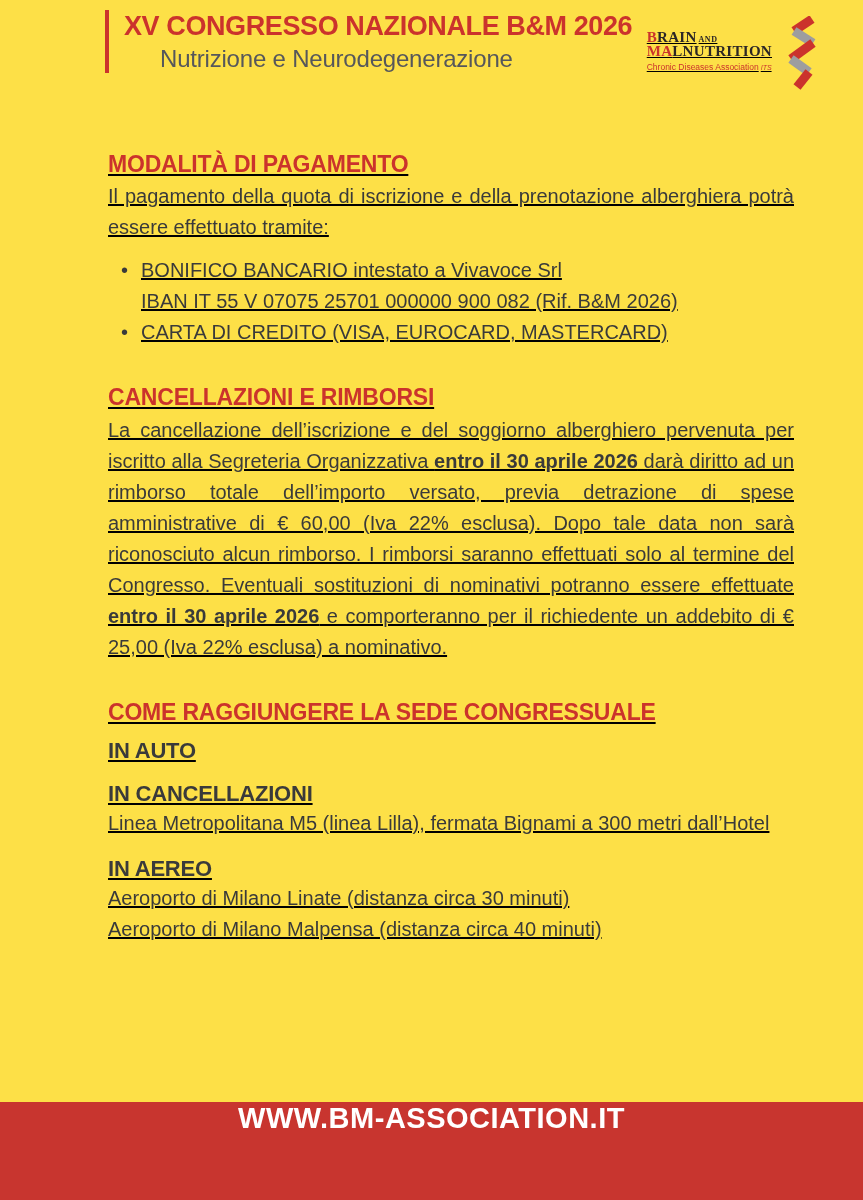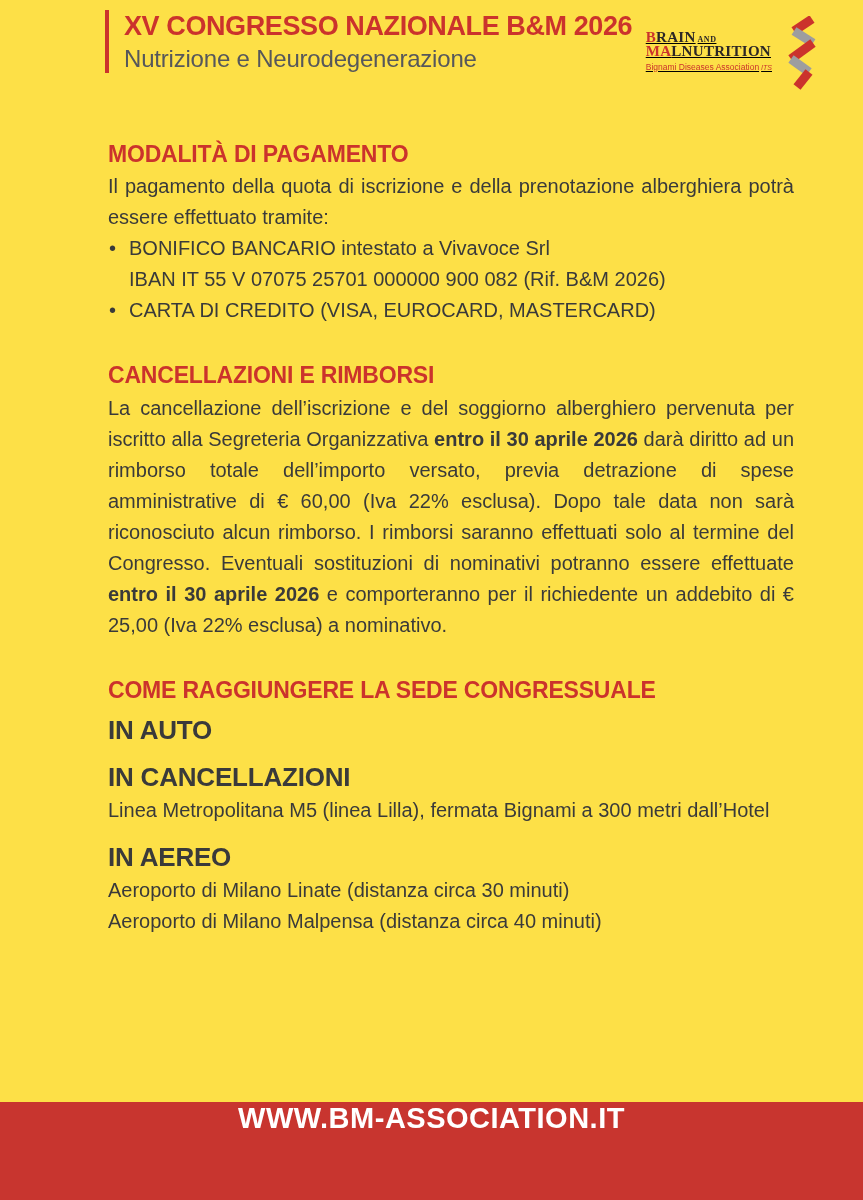--- a/index.html
+++ b/index.html
@@ -25,56 +25,56 @@
     display: flex; align-items: flex-start;
   }
   .hdr-rule { width: 4px; height: 63px; background: var(--red); margin-right: 15px; flex: 0 0 auto; }
   .hdr-titles { padding-top: 2px; }
   .title {
     color: var(--red); font-weight: bold; font-size: 27px;
     letter-spacing: -0.4px; line-height: 1.1; white-space: nowrap;
   }
   .subtitle {
     color: var(--gray); font-size: 24px; letter-spacing: -0.2px;
-    line-height: 1.1; margin-top: 4px; white-space: nowrap;
+    line-height: 1.1; margin-top: 4px; white-space: nowrap; margin-left: 36px;
   }
   .logo { margin-left: auto; display: flex; align-items: flex-start; padding-top: 6px; text-decoration: underline; }
   .logo-text { font-family: "Liberation Serif", serif; text-align: left; margin-top: 14px; }
   .lg1, .lg2 {
     font-weight: bold; font-size: 15px; color: var(--logo-dark);
     line-height: 0.95; letter-spacing: 0.3px; white-space: nowrap;
   }
   .lg-red { color: var(--red); }
   .lg-and { font-size: 8px; letter-spacing: 0.5px; margin-left: 2px; }
   .lg3 {
     font-family: "Liberation Sans", sans-serif;
     font-size: 8.5px; color: var(--red); margin-top: 3px; white-space: nowrap;
   }
   .lg-its { font-style: italic; font-size: 7px; margin-left: 2px; }
   .ribbon { margin-left: 4px; margin-top: 0; }
 
   
-  .content { position: absolute; top: 141px; left: 108px; width: 686px; }
+  .content { position: absolute; top: 151px; left: 108px; width: 686px; text-decoration: underline; }
   .red-h {
     margin: 0 0 4px 0;
     color: var(--red); font-size: 23px; font-weight: bold;
     letter-spacing: -0.2px; line-height: 1.15;
   }
   .body { font-size: 20px; line-height: 31px; color: var(--dark); }
   p.body { margin: 0; }
   .just { text-align: justify; }
   .sec + .sec { margin-top: 36px; }
 
-  .blist { list-style: none; margin: 0; padding: 0; }
+  .blist { list-style: none; margin: 12px; padding: 0; }
   .bullet { position: relative; padding-left: 21px; }
   .bullet::before { content: "\2022"; position: absolute; left: 1px; top: 0; font-size: 20px; line-height: 31px; color: var(--dark); }
 
   .sub h4 {
     margin: 17px 0 2px 0;
-    font-size: 26px; font-weight: bold; color: var(--dark);
+    font-size: 22px; font-weight: bold; color: var(--dark);
     letter-spacing: -0.2px; line-height: 1.15;
   }
   .sub:first-of-type h4 { margin-top: 13px; }
 
   
   .footer {
     position: absolute; left: 0; right: 0; bottom: 0; height: 98px;
     background: var(--footer-red);
     display: flex; align-items: flex-start; justify-content: center;
   }
@@ -96,21 +96,21 @@
     </div>
     <div class="logo">
       <div class="logo-text">
         <div class="lg1">
           <span class="lg-red">B</span><span>RAIN</span><span class="lg-and">AND</span>
         </div>
         <div class="lg2">
           <span class="lg-red">MA</span><span>LNUTRITION</span>
         </div>
         <div class="lg3">
-          <span>Bignami Diseases Association</span><span class="lg-its">ITS</span>
+          <span>Chronic Diseases Association</span><span class="lg-its">ITS</span>
         </div>
       </div>
       <svg class="ribbon" width="42" height="74" viewBox="0 0 42 74">
         <line x1="36" y1="3" x2="18" y2="15" stroke="#CB332C" stroke-width="9"></line>
         <line x1="18" y1="15" x2="37" y2="27" stroke="#9D9D9F" stroke-width="9"></line>
         <line x1="37" y1="27" x2="15" y2="43" stroke="#CB332C" stroke-width="9"></line>
         <line x1="15" y1="43" x2="33" y2="56" stroke="#9D9D9F" stroke-width="9"></line>
         <line x1="33" y1="56" x2="21" y2="71" stroke="#CB332C" stroke-width="9"></line>
       </svg>
     </div>

